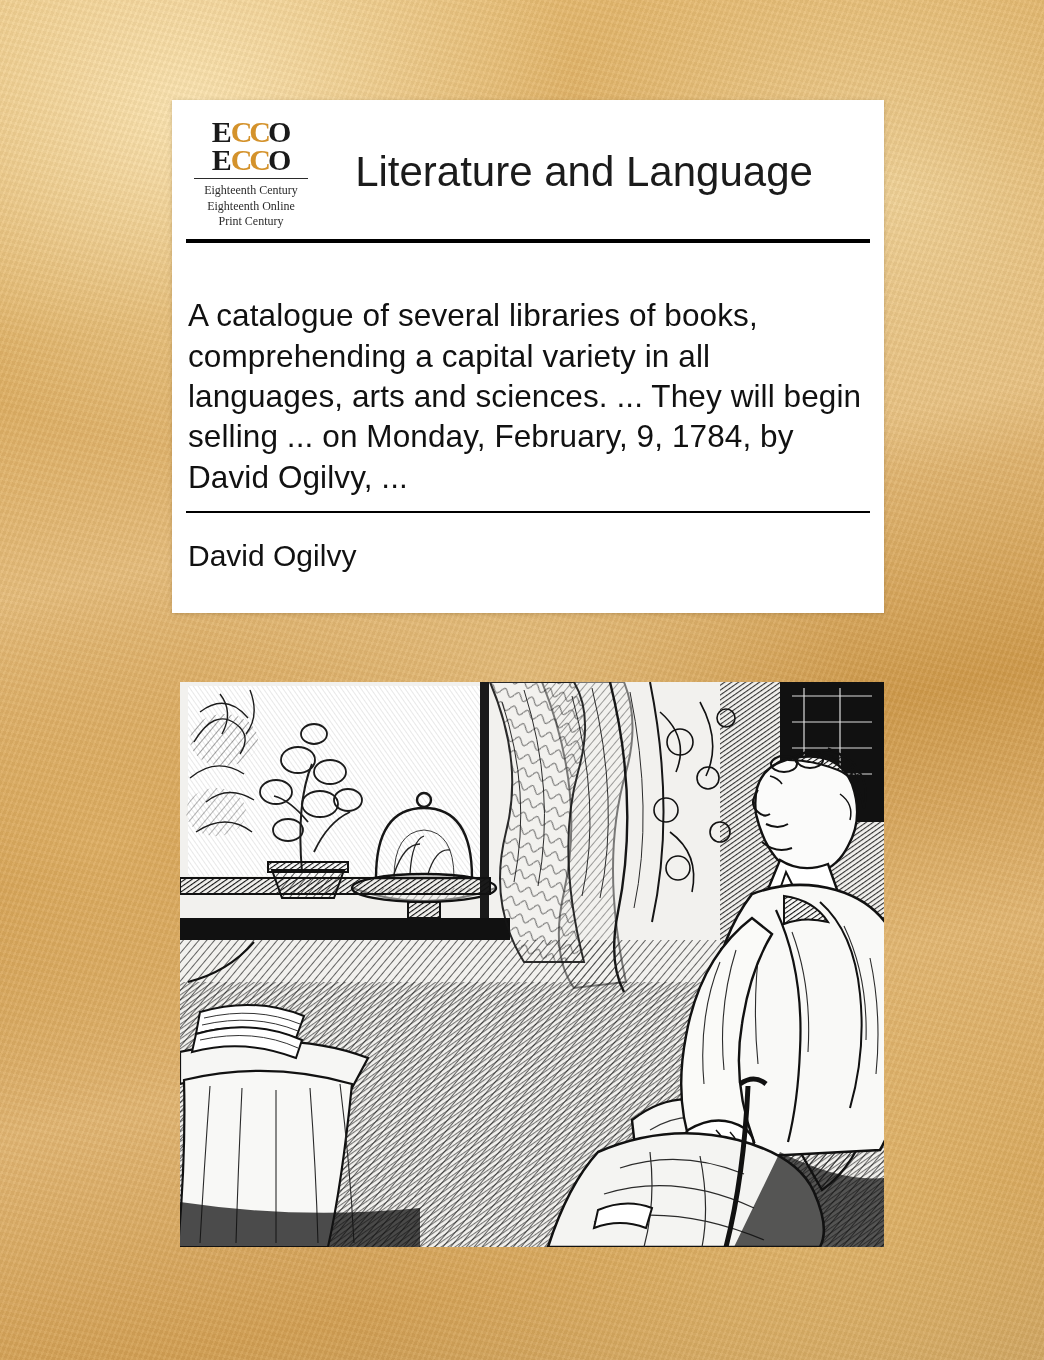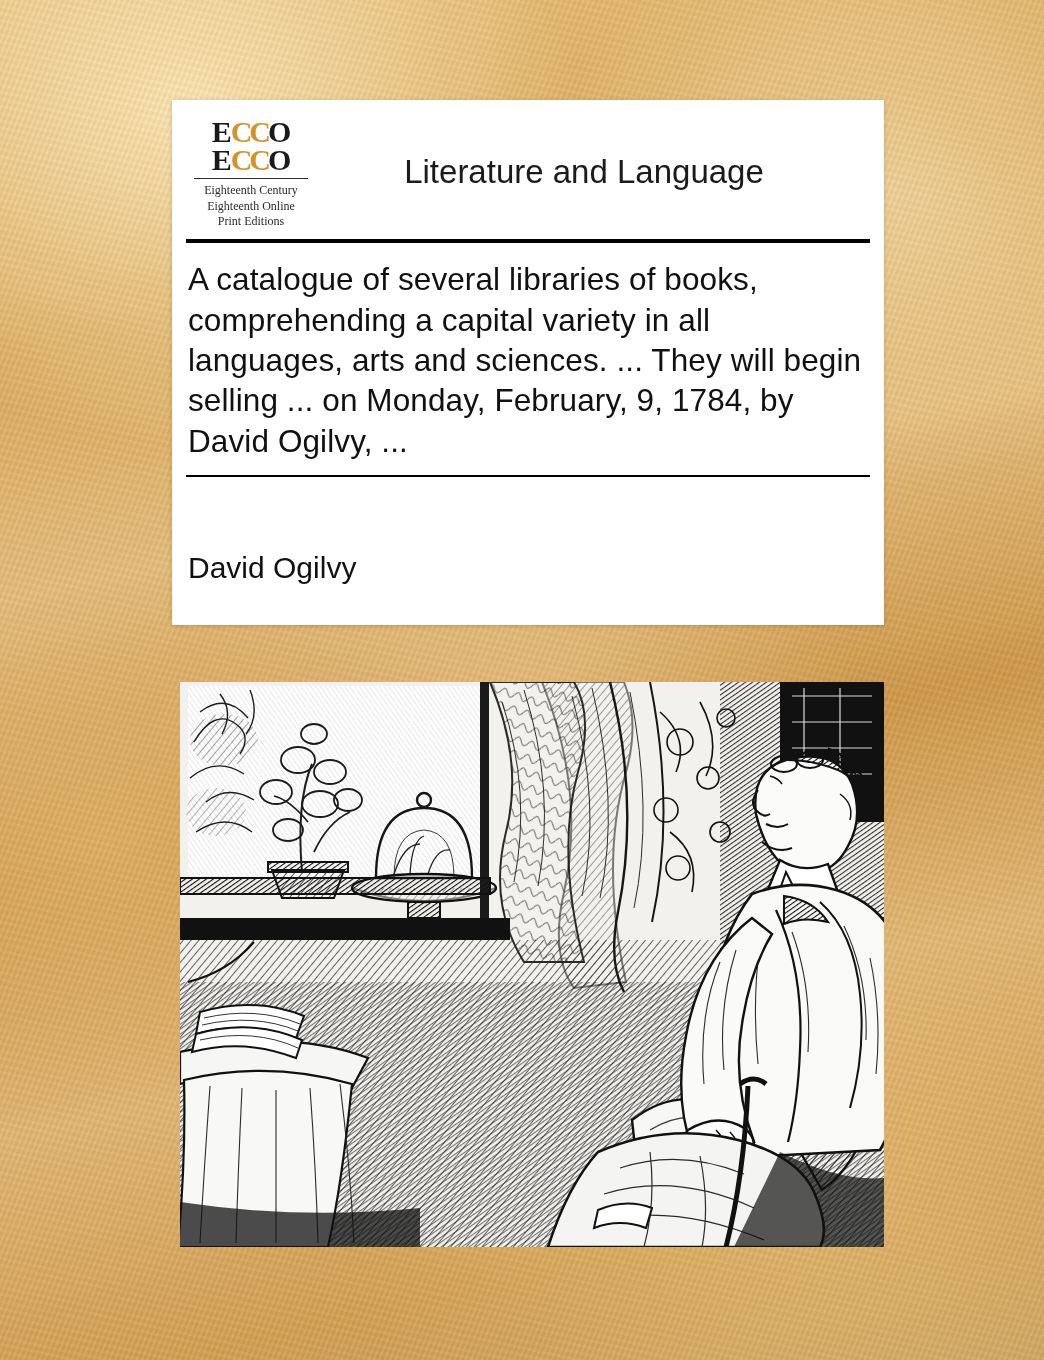--- a/index.html
+++ b/index.html
@@ -81,21 +81,21 @@
   .logo-sub {
     font-family: "Liberation Serif", serif;
     font-size: 12px;
     line-height: 1.28;
     color: #2b2b2b;
   }
 
   .header-title {
     flex: 1 1 auto;
     text-align: center;
-    font-size: 33px;
+    font-size: 42px;
     color: #1b1b1b;
     padding-right: 14px;
   }
 
   .rule-thick {
     height: 4px;
     background: #000;
     margin: 0 14px;
   }
   .rule-thin {
@@ -105,29 +105,29 @@
   }
 
   .title-block {
     padding: 16px 16px 14px 16px;
   }
   .book-title {
     font-size: 31.5px;
     line-height: 1.28;
     color: #111;
     letter-spacing: 0.1px;
+    margin-top: 36px;
   }
 
   .author-block {
     padding: 26px 16px 40px 16px;
   }
   .author-name {
     font-size: 30px;
     color: #111;
-    margin-top: 48px;
   }
 
   
   .illustration {
     position: absolute;
     left: 180px;
     top: 682px;
     width: 704px;
     height: 565px;
     background: #f4f4f2;
@@ -143,21 +143,21 @@
 <div class="cover">
 
   <div class="header">
     <div class="logo">
       <div class="logo-line"><span>E</span><span class="oo">CC</span><span>O</span></div>
       <div class="logo-line"><span>E</span><span class="oo">CC</span><span>O</span></div>
       <div class="logo-rule"></div>
       <div class="logo-sub">
         <div>Eighteenth Century</div>
         <div>Eighteenth Online</div>
-        <div>Print Editions</div>
+        <div>Print Century</div>
       </div>
     </div>
     <div class="header-title">Literature and Language</div>
   </div>
 
   <div class="rule-thick"></div>
 
   <div class="title-block">
     <div class="book-title">A catalogue of several libraries of books, comprehending a capital variety in all languages, arts and sciences. ... They will begin selling ... on Monday, February, 9, 1784, by David Ogilvy, ...</div>
   </div>

